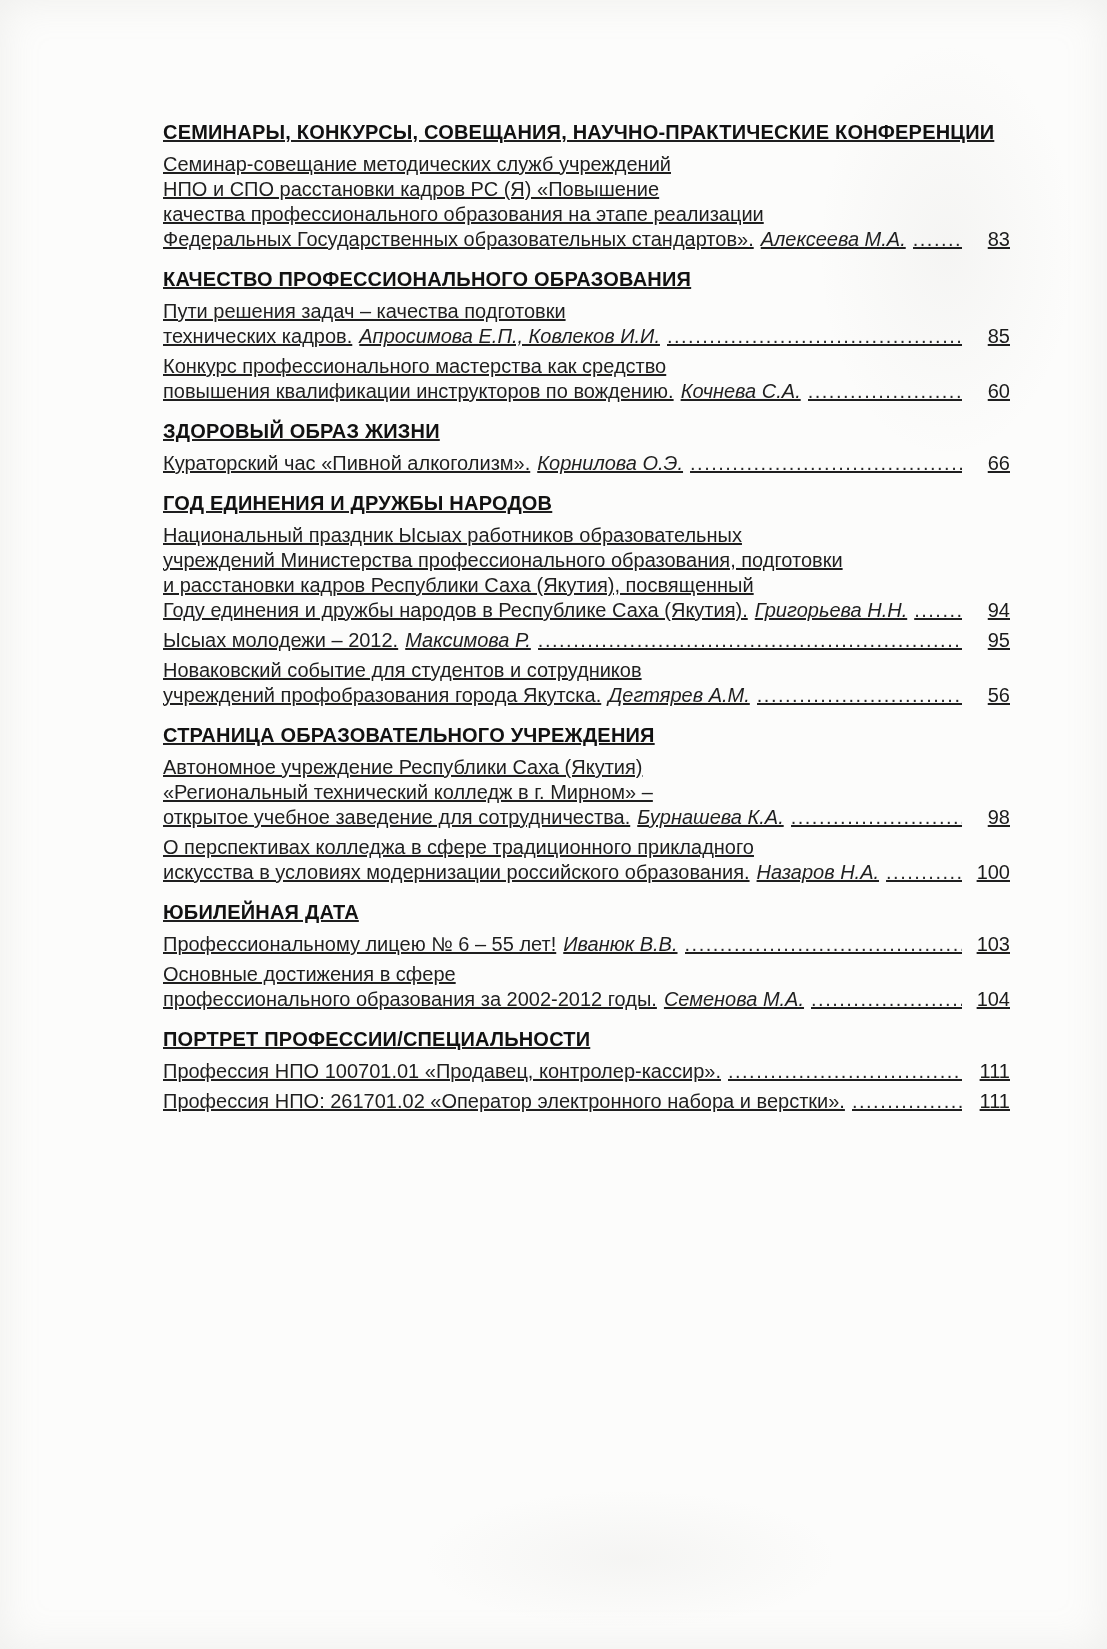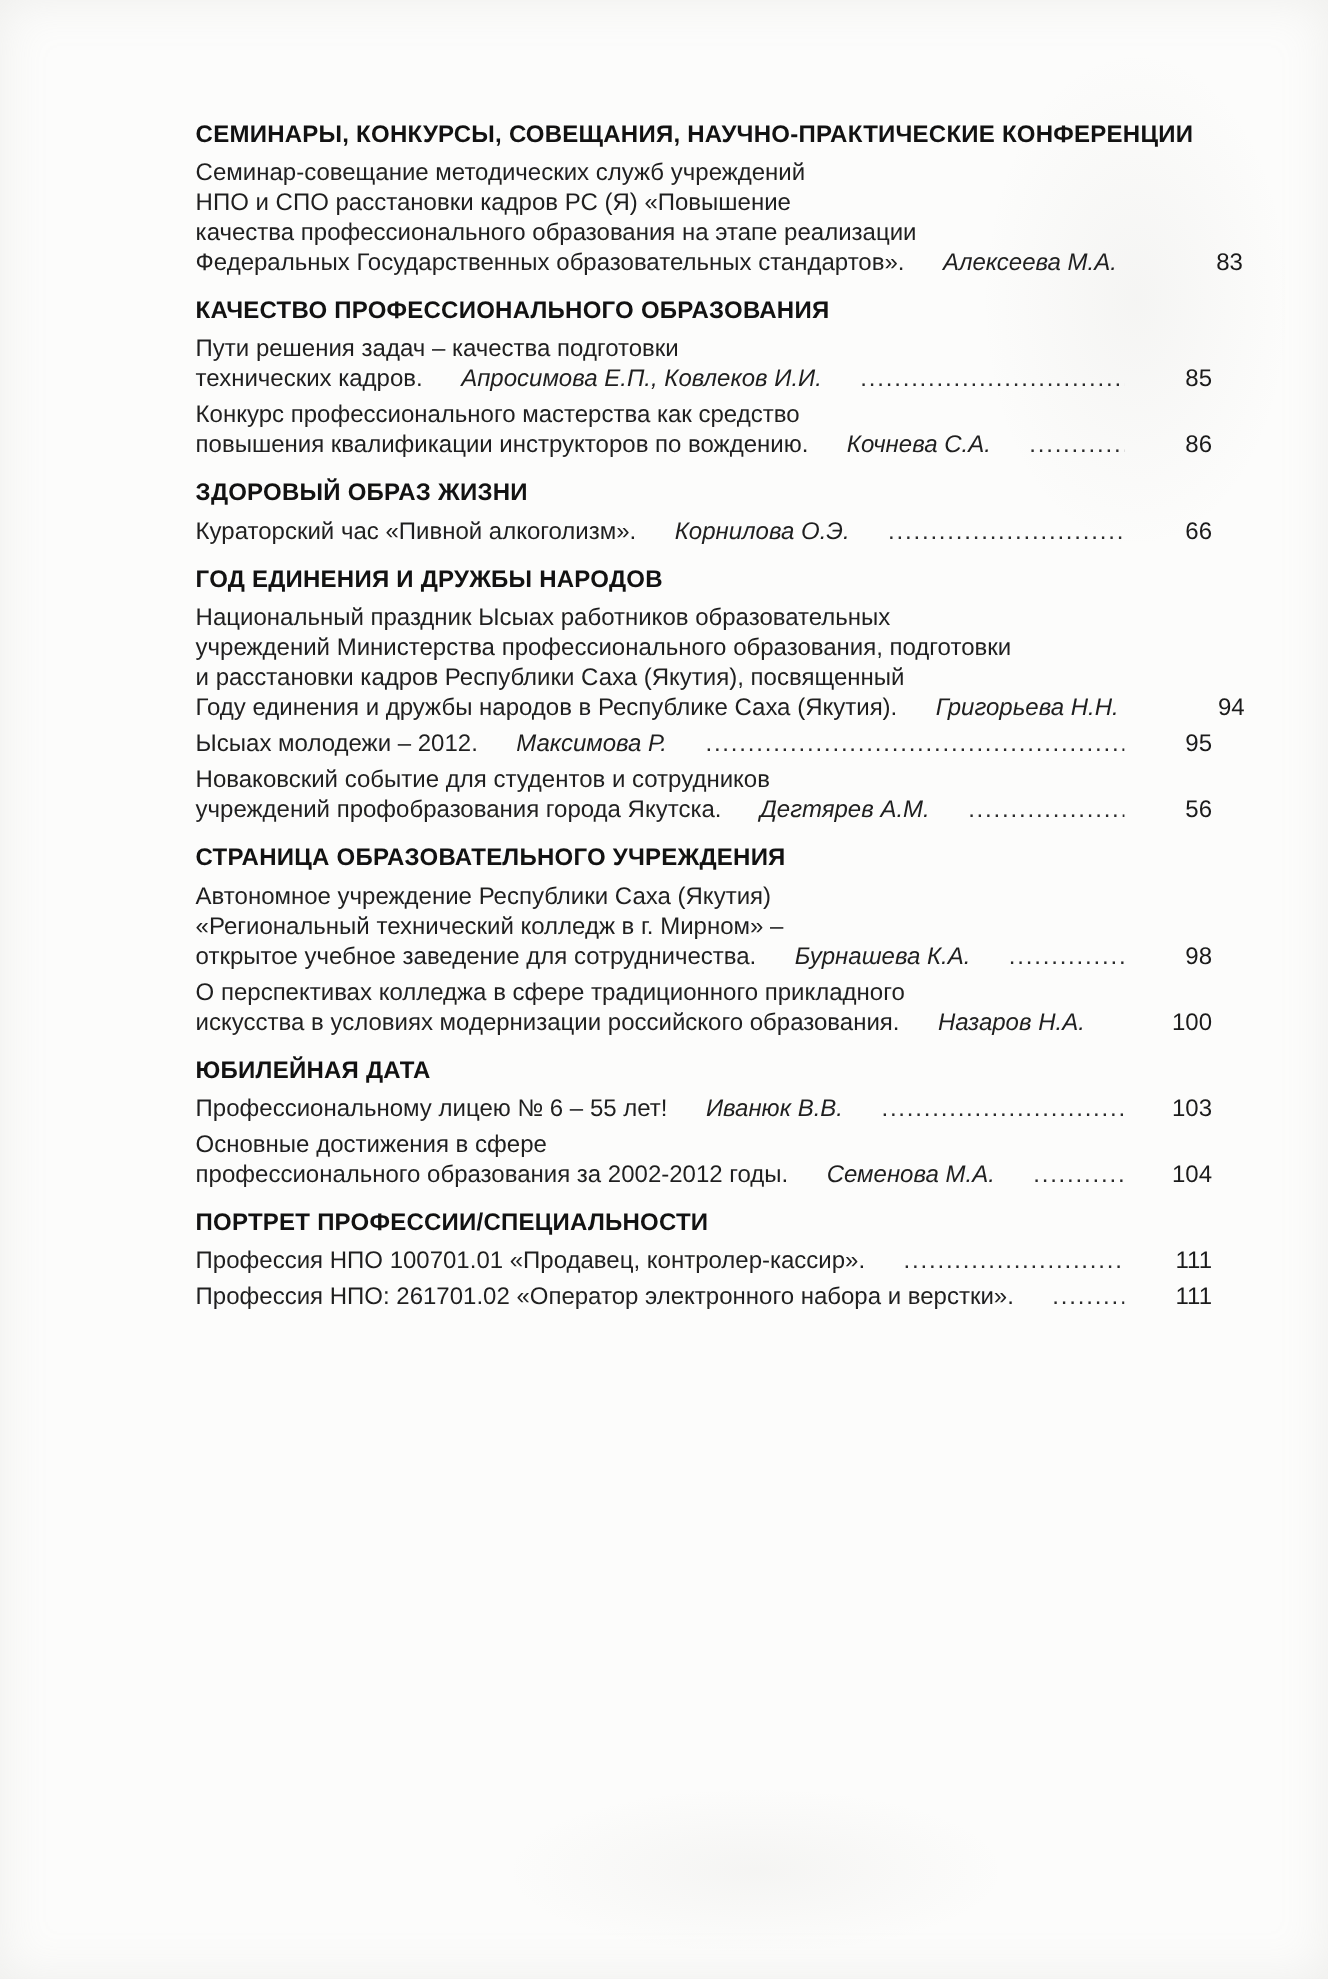--- a/index.html
+++ b/index.html
@@ -23,43 +23,43 @@
   .smudge {
     position: absolute;
     pointer-events: none;
     background: radial-gradient(ellipse at center, rgba(150,148,140,0.07), rgba(150,148,140,0) 70%);
   }
   .smudge.top-right { right: 30px; top: 40px; width: 260px; height: 420px; }
   .smudge.bottom-center { left: 420px; bottom: 20px; width: 420px; height: 140px; }
   .content {
     position: absolute;
     left: 163px;
-    top: 100px;
+    top: 120px;
     width: 847px;
     color: #1f1f1f;
     font-size: 20px;
     line-height: 25px;
+    text-decoration: underline;
   }
   .section { margin: 0; }
   .section + .section { margin-top: 15px; }
   .section-heading {
     font-size: 20px;
     font-weight: 700;
     color: #121212;
     line-height: 25px;
     margin: 0 0 7px 0;
     letter-spacing: 0.2px;
   }
   .entry { margin: 0 0 5px 0; }
   .entry-line { line-height: 25px; white-space: nowrap; }
   .entry-last {
     display: flex;
     align-items: center;
     line-height: 25px;
-    gap: 25px;
   }
   .entry-text { white-space: nowrap; }
   .author {
     font-style: italic;
     white-space: nowrap;
     margin-left: 7px;
   }
   .leader {
     flex: 1;
     overflow: hidden;
@@ -112,21 +112,21 @@
           <span class="leader"></span>
           <span class="page-num">85</span>
         </div>
       </div>
       <div class="entry">
         <div class="entry-line">Конкурс профессионального мастерства как средство</div>
         <div class="entry-last">
           <span class="entry-text">повышения квалификации инструкторов по вождению.</span>
           <span class="author">Кочнева С.А.</span>
           <span class="leader"></span>
-          <span class="page-num">86</span>
+          <span class="page-num">60</span>
         </div>
       </div>
     </div>
 
     <div class="section">
       <div class="section-heading">ЗДОРОВЫЙ ОБРАЗ ЖИЗНИ</div>
       <div class="entry">
         <div class="entry-last">
           <span class="entry-text">Кураторский час «Пивной алкоголизм».</span>
           <span class="author">Корнилова О.Э.</span>

